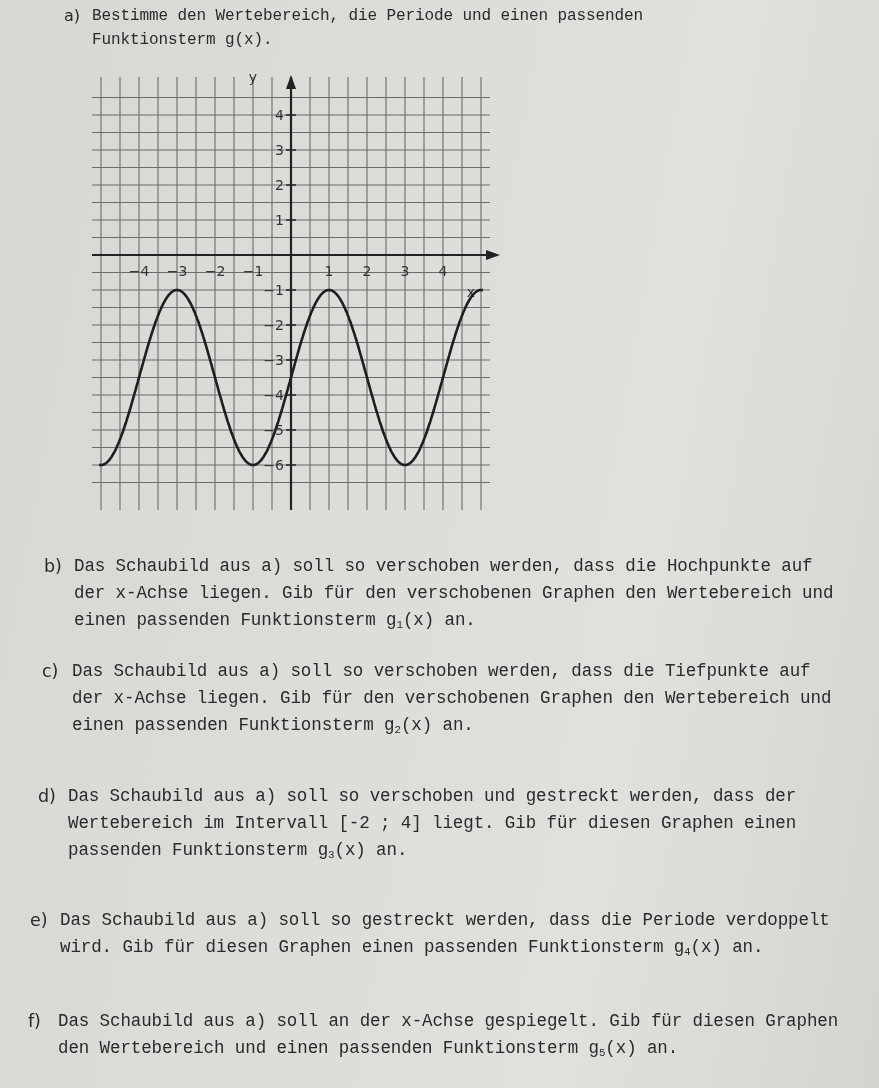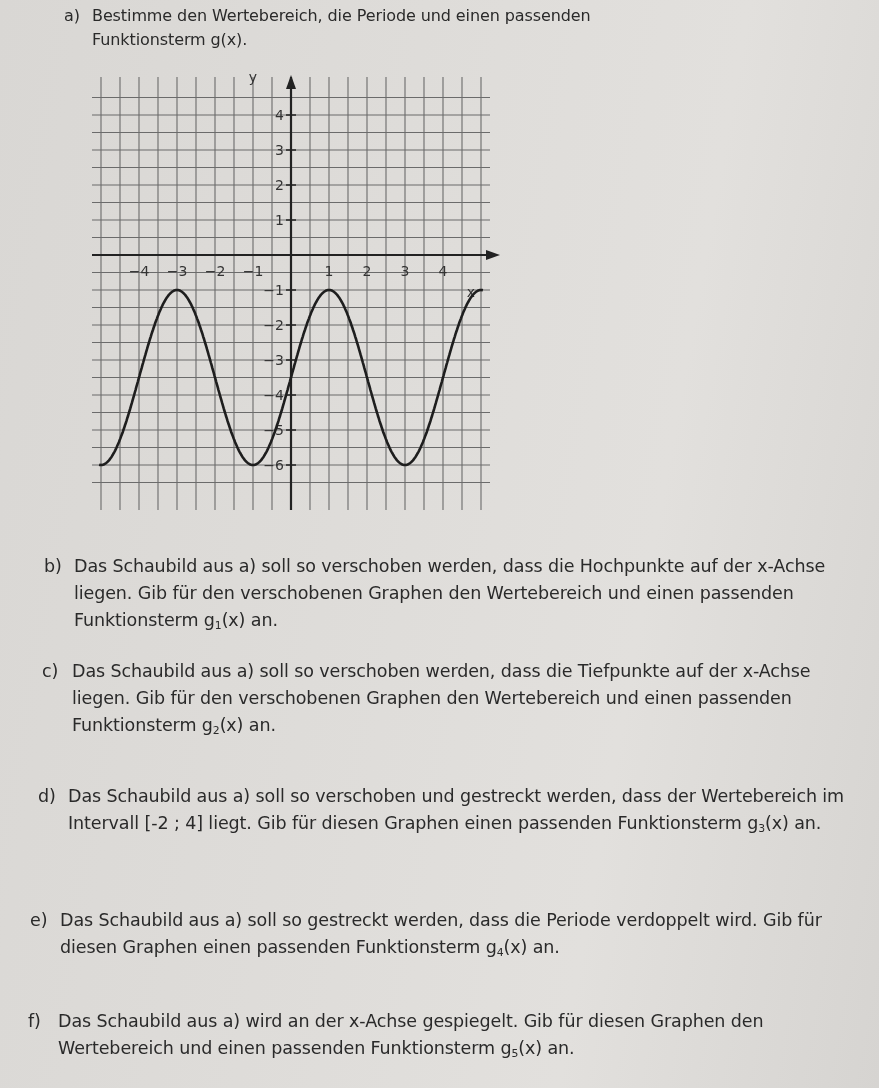--- a/index.html
+++ b/index.html
@@ -10,21 +10,21 @@
     color: #2a2a2a;
     position: relative;
   }
   .task {
     position: absolute;
     font-size: 17.5px;
     line-height: 27px;
     letter-spacing: -0.1px;
   }
   .task .letter { position: absolute; left: 0; top: 0; }
-  .task .body { margin-left: 30px; }
+  .task .body { margin-left: 30px; font-family: Liberation Mono, monospace; }
   .task.a { left: 64px; top: 4px; width: 640px; font-size: 16px; line-height: 24px; }
   .task.a .body { margin-left: 28px; }
   .task.b { left: 44px; top: 553px; width: 800px; }
   .task.c { left: 42px; top: 658px; width: 800px; }
   .task.d { left: 38px; top: 783px; width: 810px; }
   .task.e { left: 30px; top: 907px; width: 840px; }
   .task.f { left: 28px; top: 1008px; width: 840px; }
   .sub { font-size: 0.62em; vertical-align: -0.25em; }
   #graph { position: absolute; left: 90px; top: 65px; }
 </style>
@@ -133,14 +133,14 @@
   <div class="body"><span>Das Schaubild aus a) soll so verschoben und gestreckt werden, dass der Wertebereich im Intervall [-2 ; 4] liegt. Gib für diesen Graphen einen passenden Funktionsterm </span><span>g</span><span class="sub">3</span><span>(x) an.</span></div>
 </div>
 
 <div class="task e">
   <span class="letter">e)</span>
   <div class="body"><span>Das Schaubild aus a) soll so gestreckt werden, dass die Periode verdoppelt wird. Gib für diesen Graphen einen passenden Funktionsterm </span><span>g</span><span class="sub">4</span><span>(x) an.</span></div>
 </div>
 
 <div class="task f">
   <span class="letter">f)</span>
-  <div class="body"><span>Das Schaubild aus a) wird an der x-Achse gespiegelt. Gib für diesen Graphen den Wertebereich und einen passenden Funktionsterm </span><span>g</span><span class="sub">5</span><span>(x) an.</span></div>
+  <div class="body"><span>Das Schaubild aus a) soll an der x-Achse gespiegelt. Gib für diesen Graphen den Wertebereich und einen passenden Funktionsterm </span><span>g</span><span class="sub">5</span><span>(x) an.</span></div>
 </div>
 
 </body></html>

